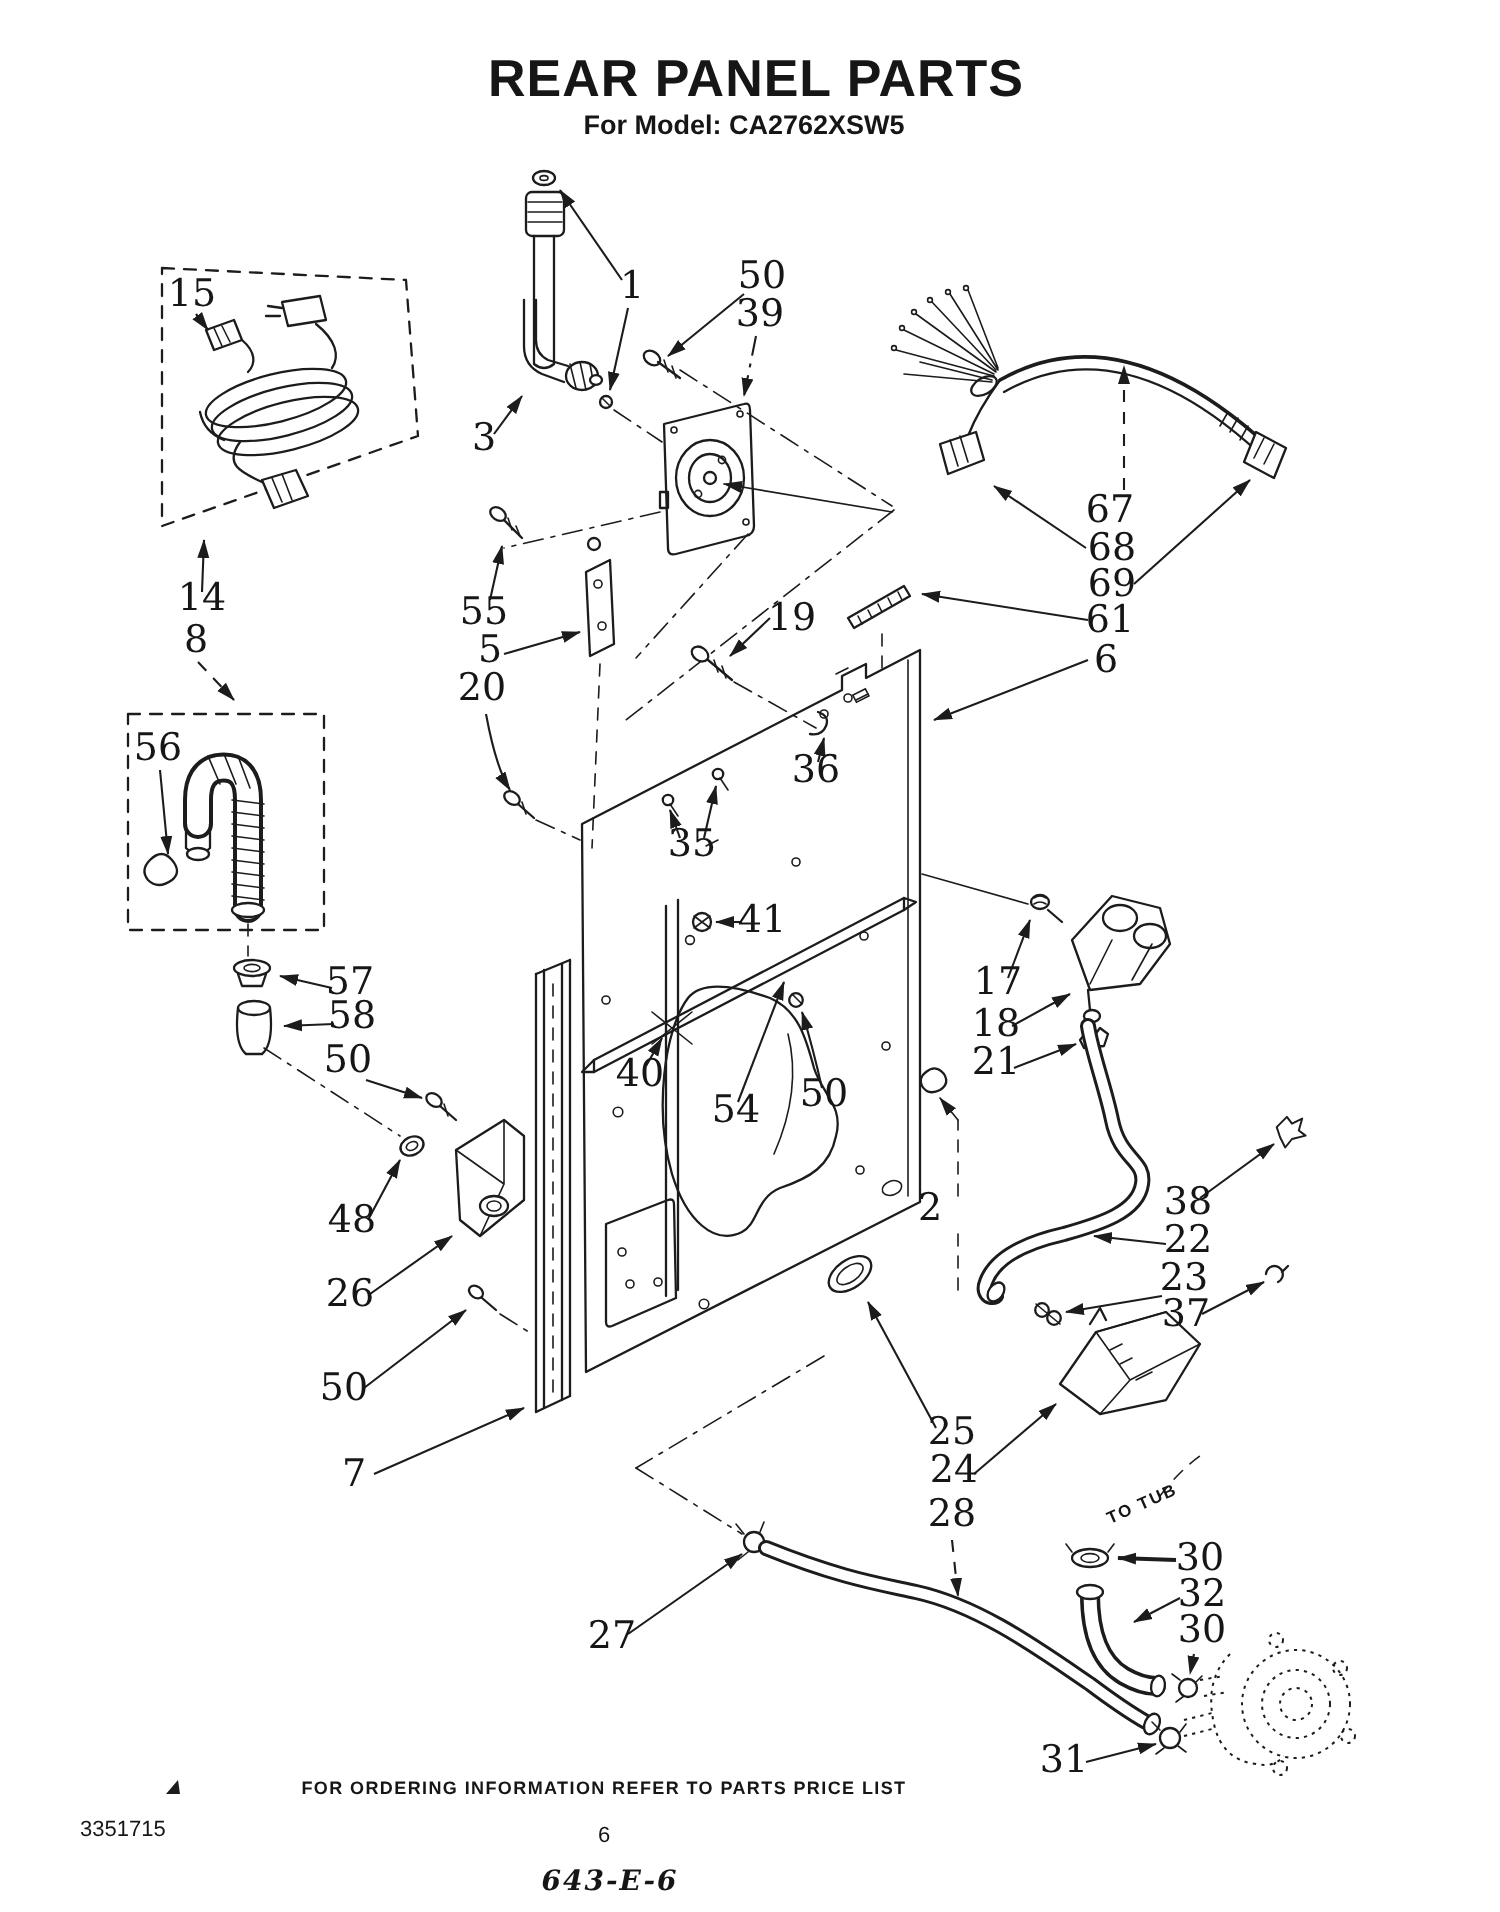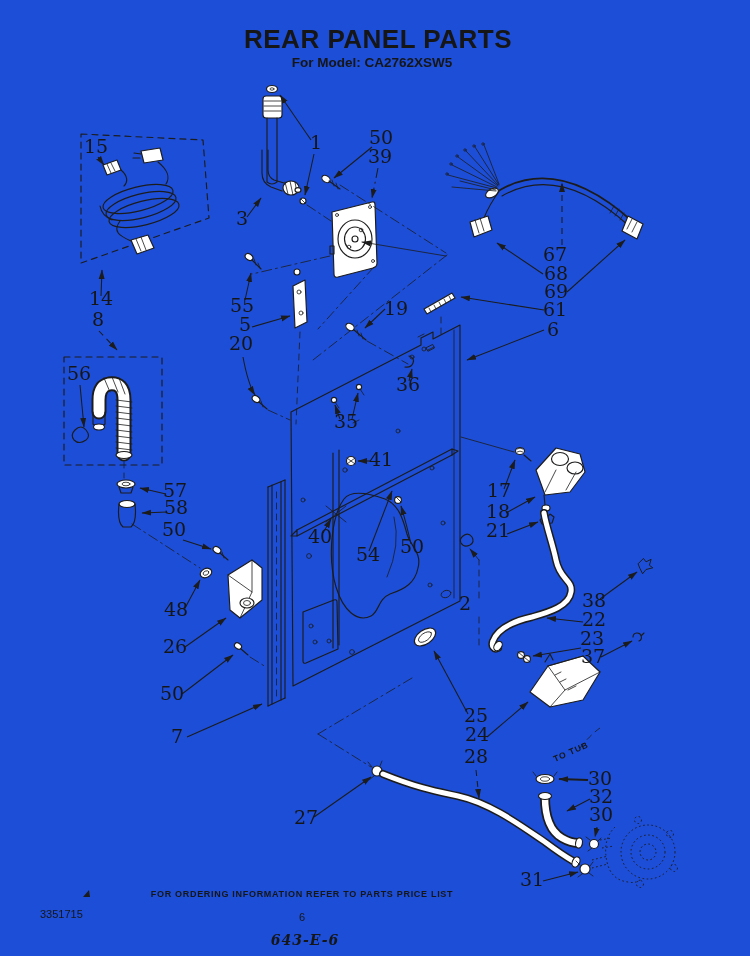--- a/index.html
+++ b/index.html
@@ -1,16 +1,16 @@
 <!DOCTYPE html>
 <html><head>
 <meta charset="utf-8">
 <style>
   html,body{margin:0;padding:0;background:#888;}
-  #page{position:relative;width:750px;height:956px;background:#1d4ed8;margin:0 auto;
+  #page{position:relative;width:750px;height:956px;background:#ffffff;margin:0 auto;
         font-family:"Liberation Sans", sans-serif;}
   svg{position:absolute;left:0;top:0;}
   
   .ln  {fill:none;stroke:#1c1c1c;stroke-width:1.15;stroke-linecap:round;stroke-linejoin:round;}
   .ln2 {fill:none;stroke:#1c1c1c;stroke-width:1.8;stroke-linecap:round;stroke-linejoin:round;}
   .thin{fill:none;stroke:#1c1c1c;stroke-width:.8;stroke-linecap:round;}
   .dd  {stroke-dasharray:10 4 2 4;}
   .dash{stroke-dasharray:6 5;}
   .dot {fill:none;stroke:#1c1c1c;stroke-width:1;stroke-dasharray:1.6 2.6;}
   .ldr {fill:none;stroke:#1c1c1c;stroke-width:1.05;marker-end:url(#arw);}

